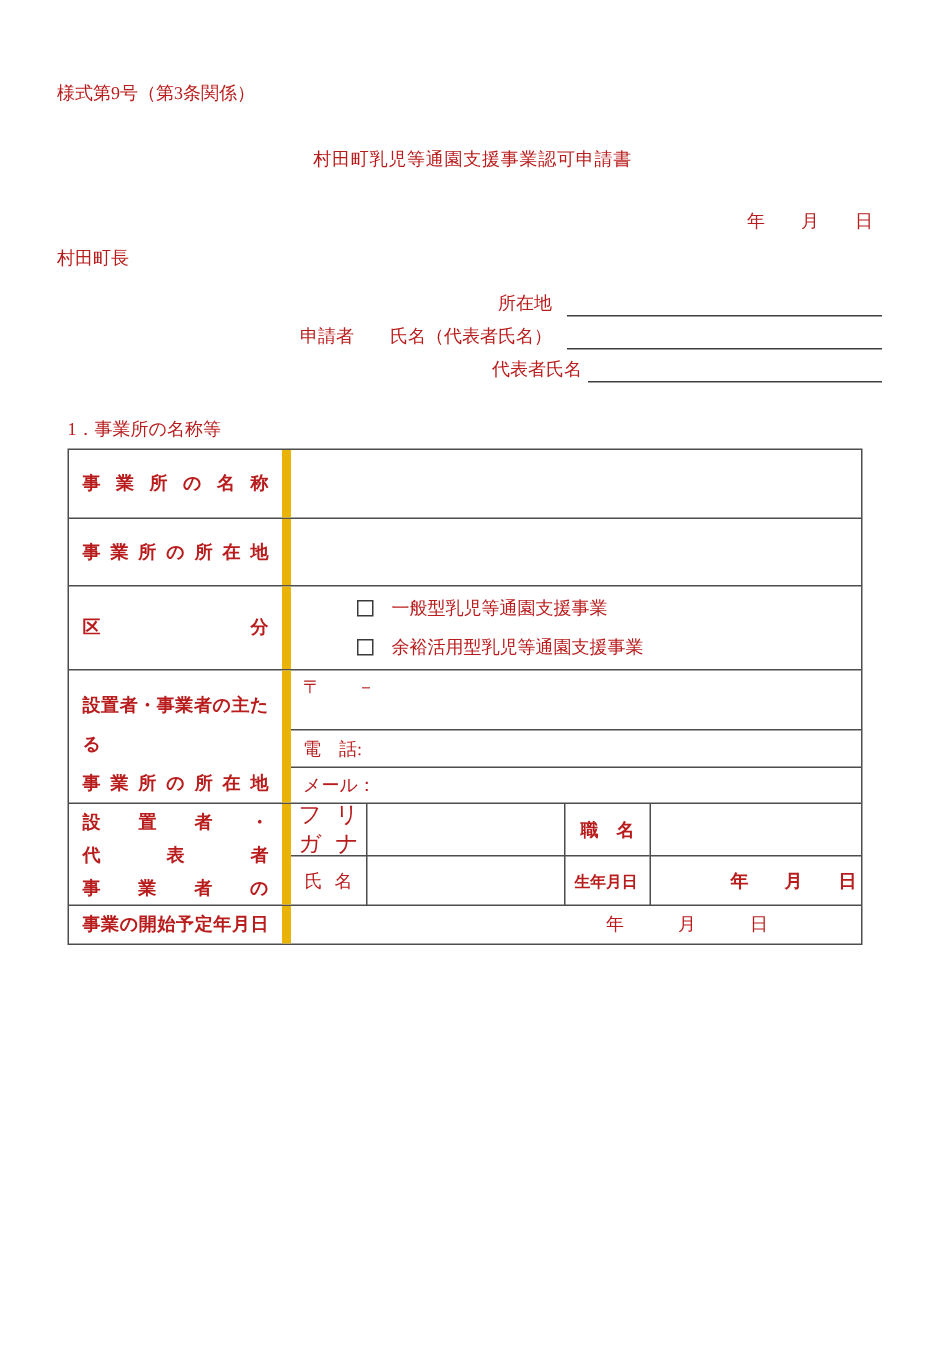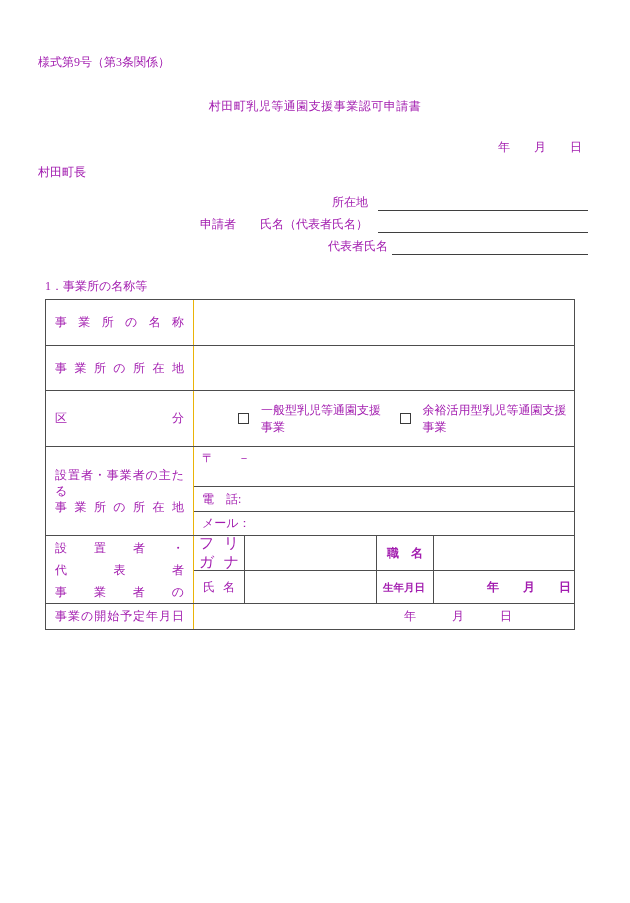--- a/index.html
+++ b/index.html
@@ -1,21 +1,21 @@
 <!DOCTYPE html>
 <html><head>
 <meta charset="utf-8">
 <style>
   * { margin:0; padding:0; box-sizing:border-box; }
   html,body { background:#ffffff; }
   .page {
     position:relative;
     width:630px; height:649px;
     background:#ffffff;
-    color:#a21caf;
+    color:#b91c1c;
     font-family:"Liberation Serif","DejaVu Serif",serif;
     font-size:12px;
     overflow:hidden;
   }
   .form-number { margin:54px 0 0 38px; line-height:16px; }
   .title { text-align:center; margin-top:27px; font-size:12px; line-height:18px; letter-spacing:0.5px; }
   .date-line { text-align:right; padding-right:48px; margin-top:24px; line-height:16px; }
   .addressee { margin:9px 0 0 38px; line-height:16px; }
 
   .applicant { width:543px; margin:9px 0 0 45px; }
@@ -29,29 +29,29 @@
   .sec { margin-left:45px; line-height:16px; }
   .sec1 { margin-top:23px; }
   .sec2 { margin-top:24px; }
 
   .ftable { width:530px; margin:5px 0 0 45px; border:1px solid #4d4d4d; }
   .trow { display:flex; border-top:1px solid #4d4d4d; }
   .trow:first-child { border-top:none; }
   .h45 { height:45px; } .h56 { height:56px; } .h89 { height:89px; }
   .h68 { height:68px; } .h26 { height:26px; }
 
-  .lcell { width:148px; border-right:1px solid #eab308; padding:0 9px;
-           display:flex; flex-direction:column; justify-content:center; }
+  .lcell { width:148px; border-right:6px solid #eab308; padding:0 9px;
+           display:flex; flex-direction:column; justify-content:center;font-weight:bold; }
   .rcell { flex:1; min-width:0; }
 
   .jl { text-align:justify; text-align-last:justify; width:100%; display:block; }
-  .lh26 { line-height:16px; }
+  .lh26 { line-height:26px;justify-content:flex-end; }
   .lh22 { line-height:22px; }
 
-  .opts { display:flex; flex-direction:row; justify-content:center; gap:9px; padding-left:44px; }
+  .opts { display:flex; flex-direction:column; justify-content:center; gap:9px; padding-left:44px; }
   .opt { display:flex; align-items:center; }
   .cbx { width:11px; height:11px; border:1px solid #3a3a3a; margin-right:12px; flex:0 0 auto; background:#fff; }
 
   .sub { display:flex; flex-direction:column; }
   .postal { height:40px; border-bottom:1px solid #4d4d4d; padding:3px 8px; }
   .tel { height:25px; border-bottom:1px solid #4d4d4d; display:flex; align-items:center; padding:0 8px; }
   .mail { height:23px; display:flex; align-items:center; padding:0 8px; }
 
   .rep-grid { display:grid; grid-template-columns:50px 132px 57px 1fr; grid-auto-rows:34px; }
   .gcell { display:flex; align-items:center; min-width:0; }

